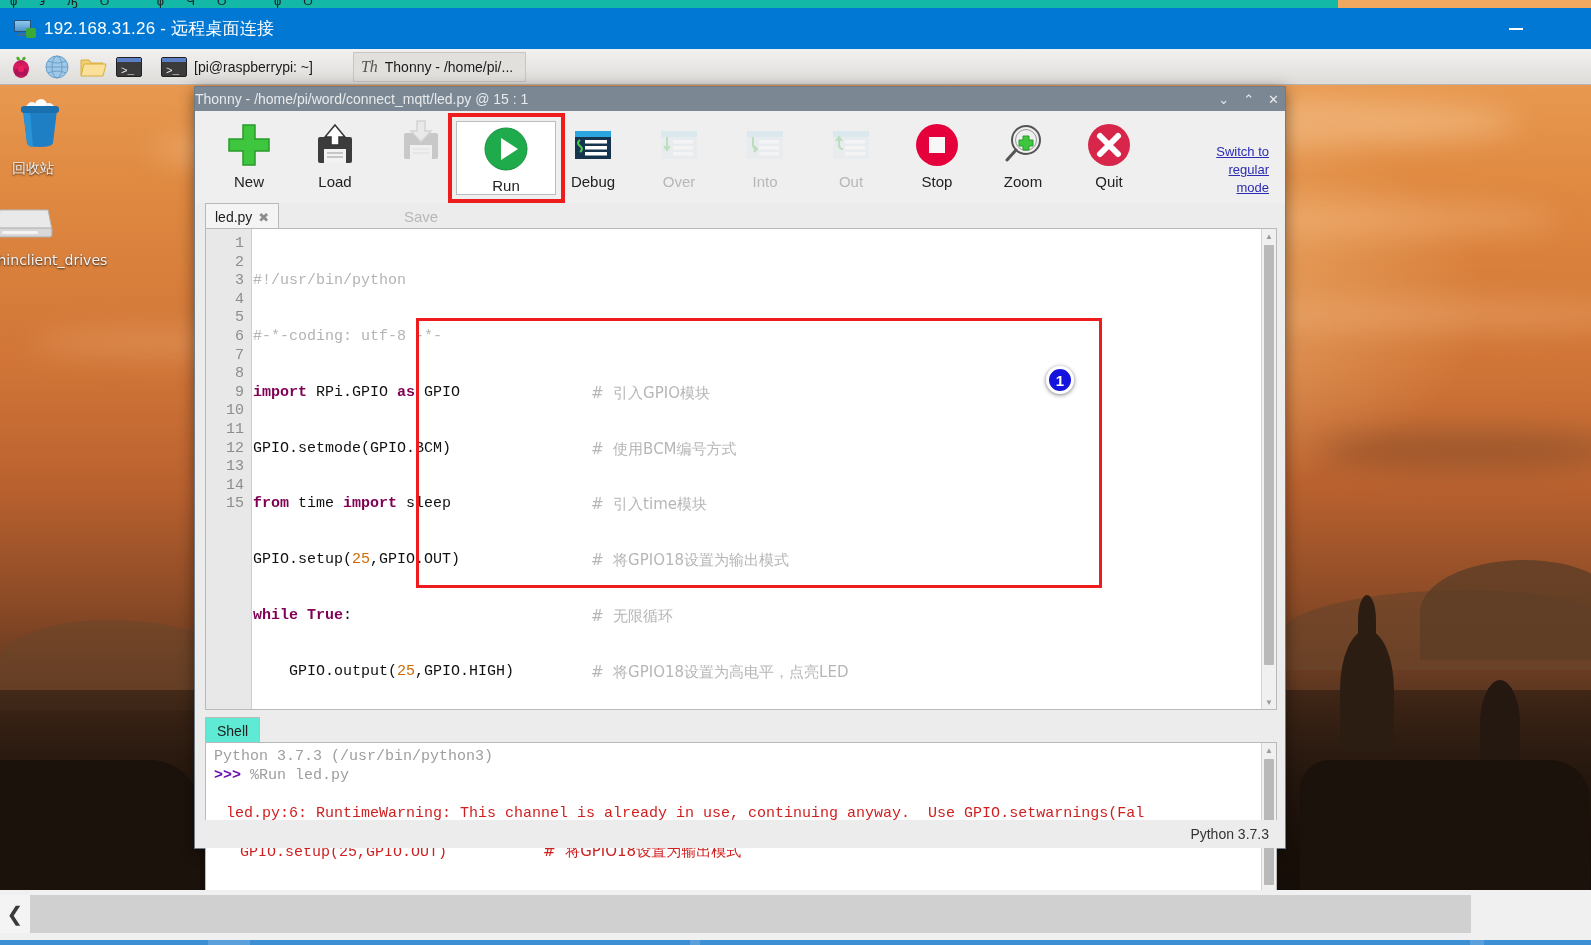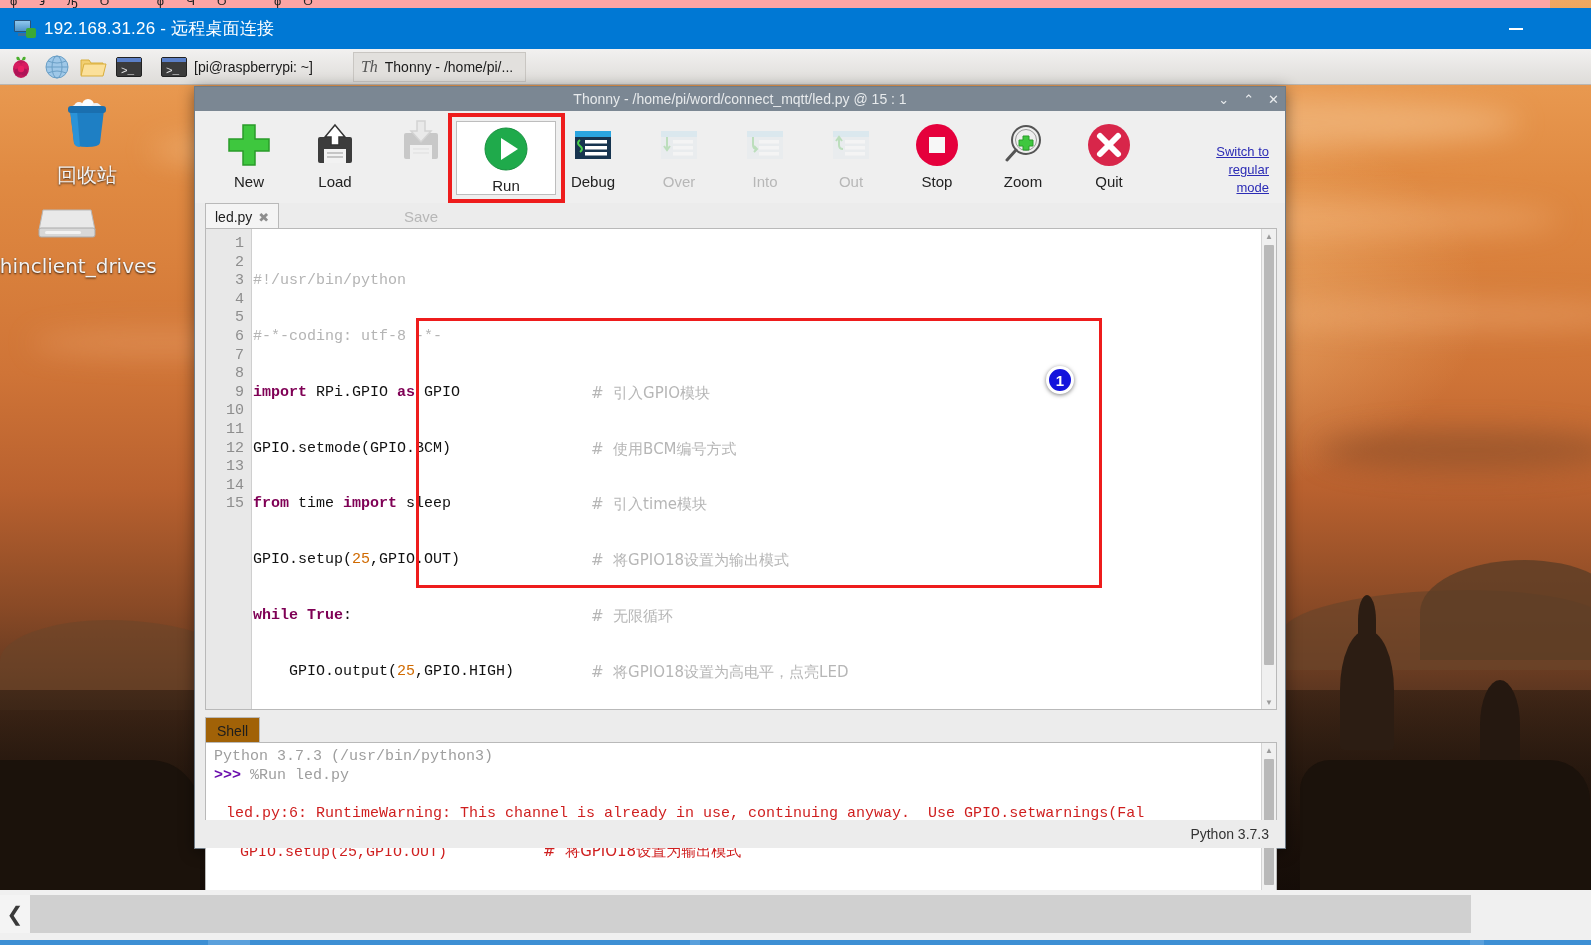--- a/index.html
+++ b/index.html
@@ -29,22 +29,22 @@
     overflow:hidden;
   }
   
   .cloud{ position:absolute; border-radius:50%; filter:blur(14px); }
   
   .mtn{ position:absolute; background:#4a3522; }
   .pagoda{ position:absolute; background:#2a1b12; }
 
   
   #rdp-topstrip{
-    position:absolute; left:0; top:0; width:1550px; height:8px;
-    background:#fca5a5; overflow:hidden;
+    position:absolute; left:0; top:0; width:1338px; height:8px;
+    background:#14b8a6; overflow:hidden;
   }
   #rdp-topstrip .cut{
     position:absolute; top:-9px; left:10px;
     font-size:13px; color:#222; white-space:nowrap; letter-spacing:22px;
   }
   #rdp-titlebar{
     position:absolute; left:0; top:8px; width:1591px; height:41px;
     background:#0078d4; display:flex; align-items:center;
   }
   #rdp-icon{
@@ -95,21 +95,21 @@
   .term-ico .pr{ position:absolute; left:4px; top:7px; color:#e8e8e8; font:11px "Liberation Mono",monospace; }
 
   
   #thonny{
     position:absolute; left:194px; top:86px; width:1092px; height:763px;
     background:#ececec; border:1px solid #6f7b86;
     box-shadow:0 3px 14px rgba(0,0,0,.45);
   }
   #thonny-title{
     height:24px; background:#7b8793; position:relative;
-    display:flex; align-items:center; justify-content:center;
+    display:flex; align-items:center; 
   }
   #thonny-title .t{ color:#e7eaec; font-size:14px; white-space:nowrap; }
   #thonny-title .wbtns{ position:absolute; right:6px; top:0; height:24px; display:flex; align-items:center; gap:14px; }
   #thonny-title .wbtns span{ color:#e9ecee; font-size:13px; line-height:1; cursor:default; }
 
   
   #toolbar{ height:92px; background:#efefef; position:relative; }
   .tbtn{
     position:absolute; top:8px; width:72px; height:78px;
     display:flex; flex-direction:column; align-items:center; justify-content:flex-start;
@@ -178,21 +178,21 @@
   .vscroll{
     position:absolute; right:0; top:0; width:15px; bottom:0;
     background:#f0f0f0; border-left:1px solid #d4d4d4;
   }
   .vscroll .thumb{ position:absolute; left:2px; right:2px; background:#b9b9b9; border-radius:1px; }
   .vscroll .arw{ position:absolute; left:0; right:0; height:14px; display:flex;align-items:center;justify-content:center;color:#9a9a9a;font-size:8px; }
 
   
   #shell-tabs{ position:absolute; left:10px; top:630px; height:27px; }
   #tab-shell{
-    height:27px; background:#a16207; border:1px solid #b9b9b9; border-bottom:none;
+    height:27px; background:#5eead4; border:1px solid #b9b9b9; border-bottom:none;
     padding:0 11px; display:flex; align-items:center; font-size:14px; color:#1d1d1d;
   }
   #shell-frame{
     position:absolute; left:10px; top:655px; width:1072px; height:165px;
     background:#fff; border:1px solid #b9b9b9;
   }
   #shell-text{
     position:absolute; left:8px; top:4px; right:18px;
     font:15px/19px "Liberation Mono", monospace; white-space:pre-wrap; color:#111;
   }
@@ -212,21 +212,21 @@
   .marker{
     position:absolute; width:28px;height:28px; border-radius:50%;
     background:#1414dc; border:3px solid #fff;
     box-shadow:0 1px 4px rgba(0,0,0,.5);
     color:#fff; font-weight:bold; font-size:15px;
     display:flex; align-items:center; justify-content:center;
   }
   .marker.b2{ background:#1c55c8; }
 
   
-  .dicon{ position:absolute; width:150px; text-align:center; color:#f3f3f3; font-size:20px; }
+  .dicon{ position:absolute; width:150px; text-align:left; color:#f3f3f3; font-size:14px; }
   .dicon .cap{ margin-top:5px; text-shadow:0 1px 2px rgba(0,0,0,.8); font-family:"DejaVu Sans",sans-serif; }
 
   
   #win-taskbar{
     position:absolute; left:0; bottom:0; width:1591px; height:55px;
     background:#f0f0f0;
   }
   #win-tb-inner{
     position:absolute; left:0; top:5px; height:38px; width:1471px;
     background:#d0d0d0;

